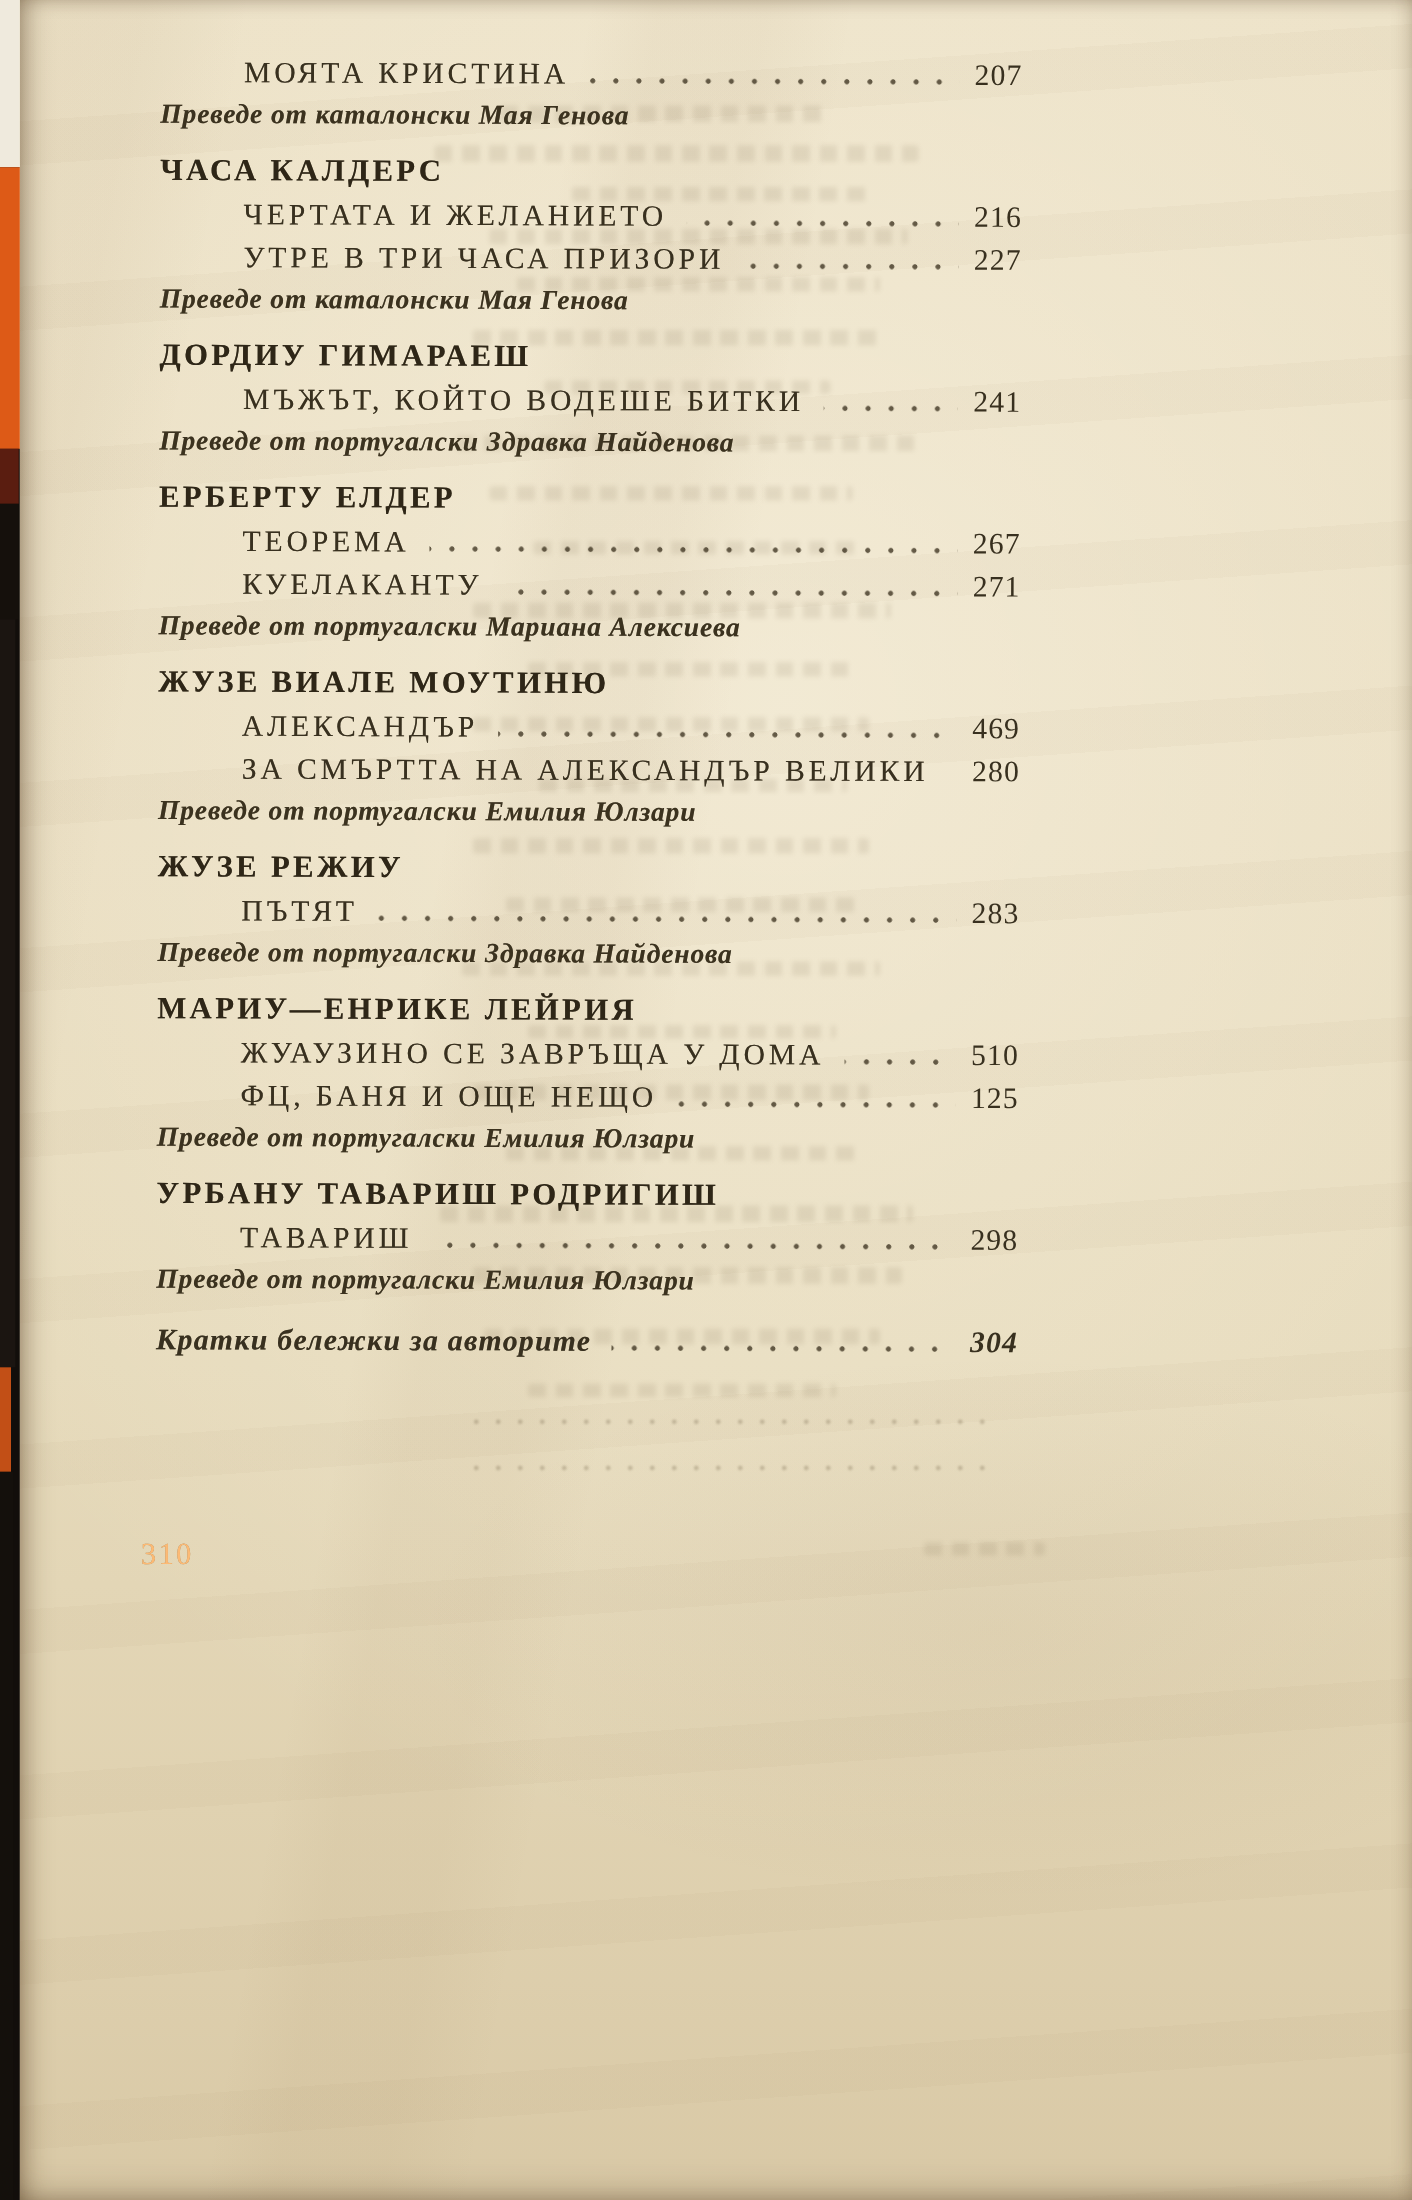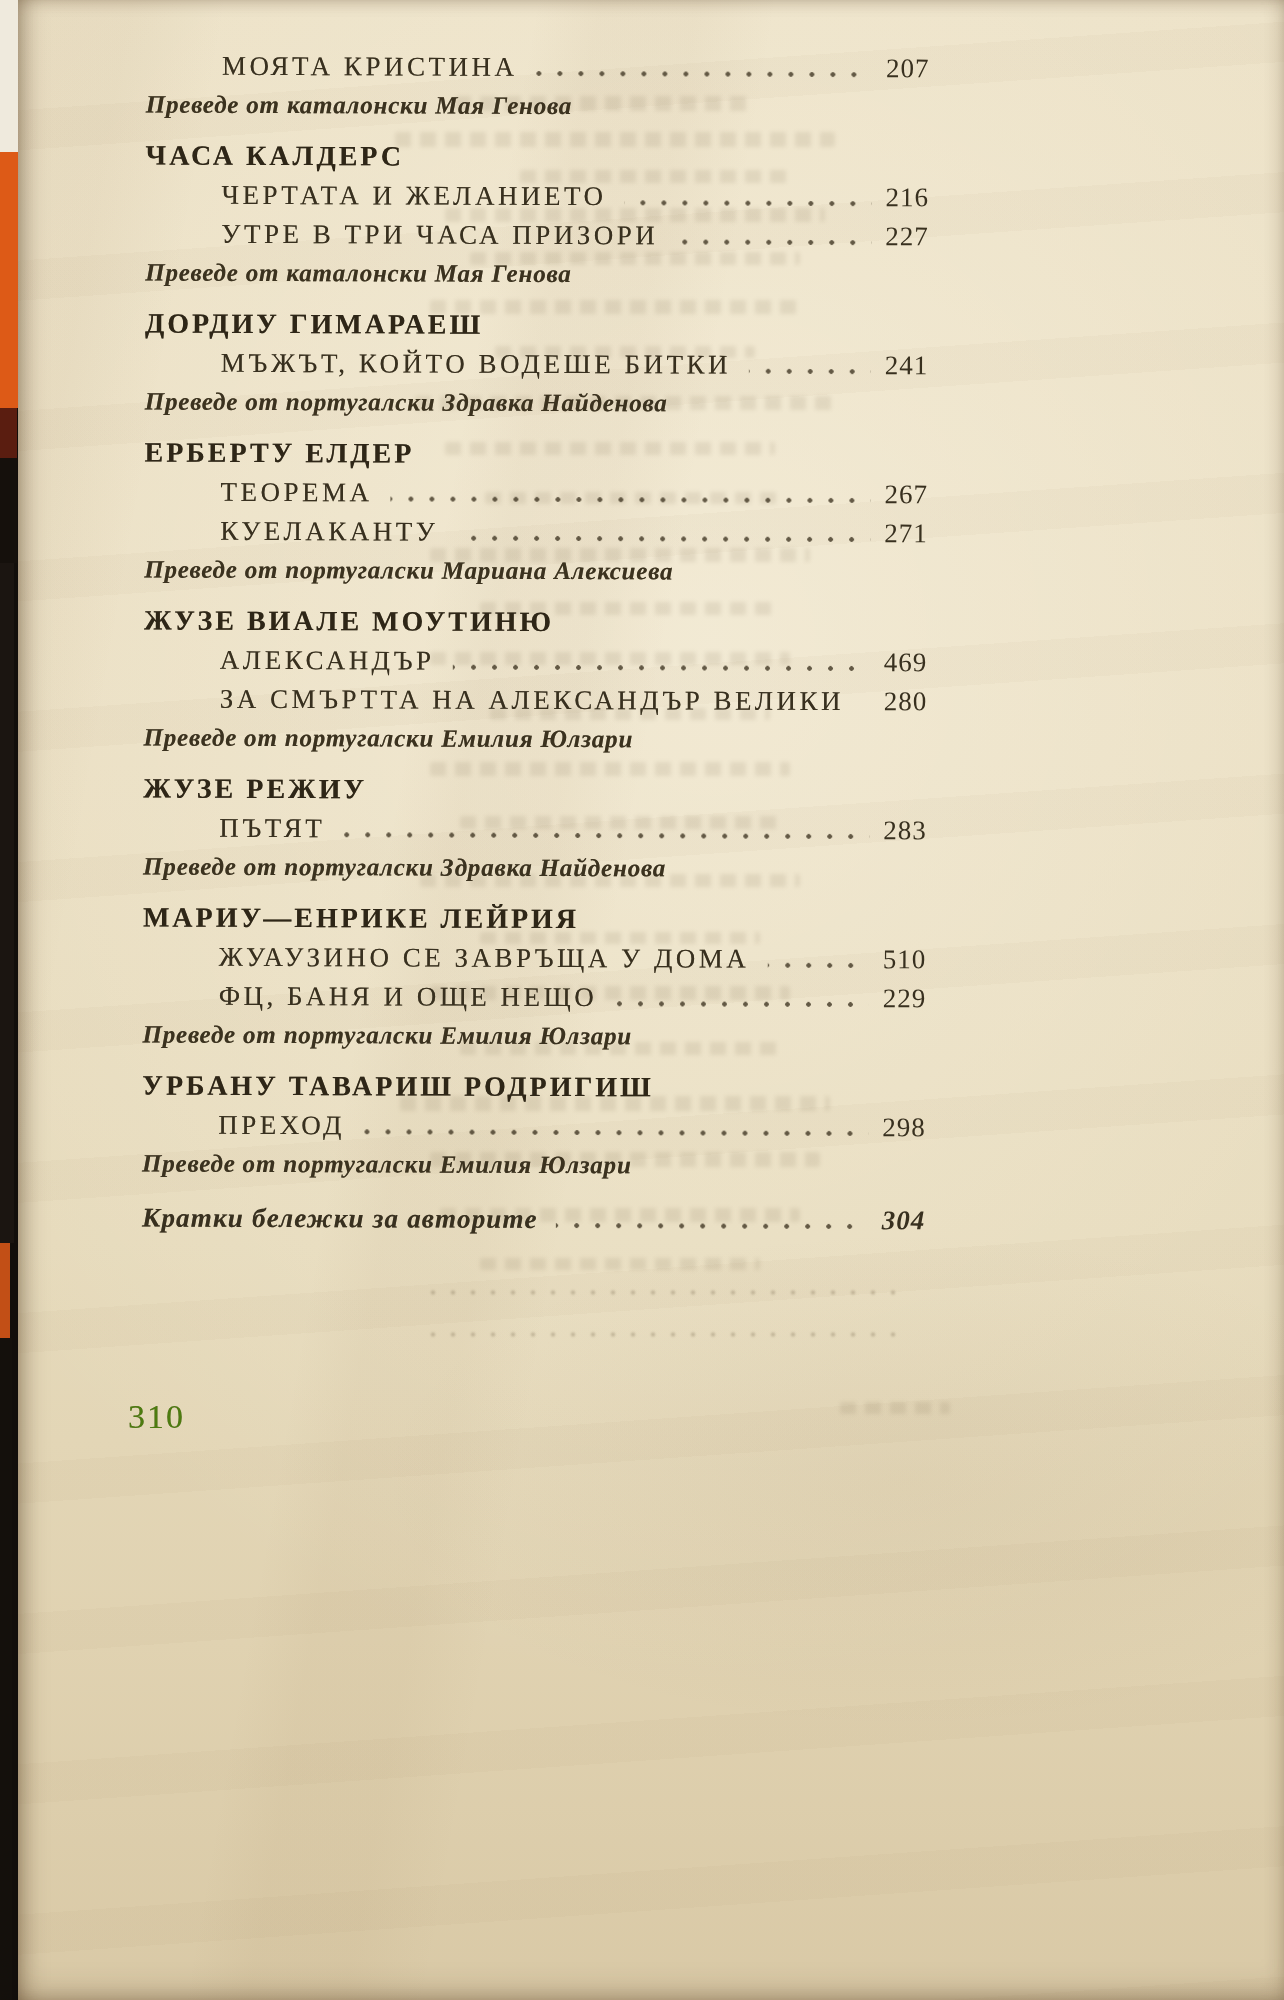--- a/index.html
+++ b/index.html
@@ -71,21 +71,21 @@
     flex: 1 1 auto; align-self: flex-end; height: 5px;
     margin: 0 14px 9px 18px;
     background-image: radial-gradient(circle at 2.5px 2.5px, #453b28 2px, transparent 2.6px);
     background-size: 21px 5px; background-repeat: repeat-x; background-position: right bottom;
     opacity: 0.82;
   }
   .pagenum { width: 66px; flex: 0 0 auto; font-size: 27px; letter-spacing: 1px; white-space: nowrap; }
 
   .folio {
     position: absolute; left: 128px; top: 1398px; z-index: 3;
-    font-size: 34px; letter-spacing: 2px; color: #4d7c0f;
+    font-size: 28px; letter-spacing: 2px; color: #fdba74;
     text-shadow: 0 0 0.6px rgba(55,45,28,0.5);
   }
 </style>
 </head>
 <body>
 
 <div class="edge-strip">
   <div class="edge-seg" style="top:0; height:152px; width:22px; background:#efeadd;"></div>
   <div class="edge-seg" style="top:152px; height:256px; width:19px; background:#dd5a17;"></div>
   <div class="edge-seg" style="top:408px; height:50px; width:17px; background:#5a1d10;"></div>
@@ -210,30 +210,30 @@
       <span class="etext">МАРИУ—ЕНРИКЕ ЛЕЙРИЯ</span>
     </div>
     <div class="entry title">
       <span class="etext">ЖУАУЗИНО СЕ ЗАВРЪЩА У ДОМА</span>
       <span class="leader"></span>
       <span class="pagenum">510</span>
     </div>
     <div class="entry title">
       <span class="etext">ФЦ, БАНЯ И ОЩЕ НЕЩО</span>
       <span class="leader"></span>
-      <span class="pagenum">229</span>
+      <span class="pagenum">125</span>
     </div>
     <div class="entry translator">
       <span class="etext">Преведе от португалски Емилия Юлзари</span>
     </div>
     <div class="entry author">
       <span class="etext">УРБАНУ ТАВАРИШ РОДРИГИШ</span>
     </div>
     <div class="entry title">
-      <span class="etext">ПРЕХОД</span>
+      <span class="etext">ТАВАРИШ</span>
       <span class="leader"></span>
       <span class="pagenum">298</span>
     </div>
     <div class="entry translator">
       <span class="etext">Преведе от португалски Емилия Юлзари</span>
     </div>
     <div class="entry notes">
       <span class="etext">Кратки бележки за авторите</span>
       <span class="leader"></span>
       <span class="pagenum">304</span>

